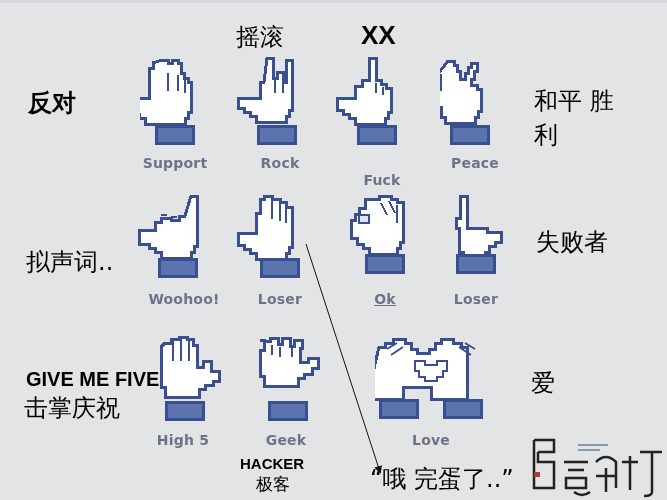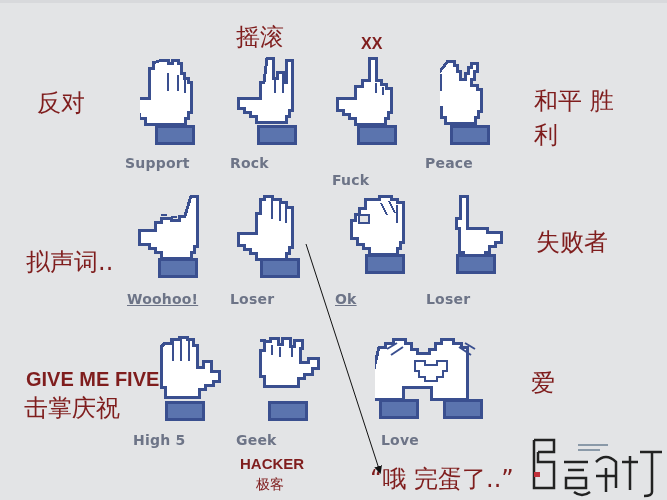--- a/index.html
+++ b/index.html
@@ -6,24 +6,24 @@
   body {
     width:667px; height:500px; overflow:hidden; position:relative;
     background:#e3e4e6;
     font-family:"DejaVu Sans", sans-serif;
   }
   .topline { position:absolute; left:0; top:0; width:667px; height:3px; background:#d8d9dc; }
   .icon { position:absolute; }
   .icon svg { display:block; }
   .caption {
     position:absolute; font-family:"DejaVu Sans", sans-serif; font-weight:bold;
-    font-size:14px; color:#6d7487; text-align:left; width:100px; letter-spacing:0.2px;
+    font-size:14px; color:#6d7487; text-align:center; width:100px; letter-spacing:0.2px;
   }
   .cn {
-    position:absolute; color:#7f1d1d; font-family:"DejaVu Sans", sans-serif;
+    position:absolute; color:#000000; font-family:"DejaVu Sans", sans-serif;
     font-size:24px; line-height:30px; white-space:nowrap;
   }
   .cn-bold { font-weight:bold; font-family:"Liberation Sans", sans-serif; }
   .logo { position:absolute; left:530px; top:432px; width:134px; height:66px; }
   .arrow { position:absolute; left:0; top:0; pointer-events:none; }
 </style>
 </head>
 <body>
 
 <div class="topline"></div>
@@ -82,21 +82,21 @@
 
 <div class="icon" style="left:133px;top:193px;">
   <svg width="75" height="90" viewBox="0 0 75 90">
     <path d="M58 3 h6 v50 h-3 v6 h-3 v6 h-30 v-6 h-6 v-4 h-6 v-4 h-10 v-14 h16 v-8 h6 v-4 h10 v2 h8 v-4 h6 z" fill="#ffffff" stroke="#3a4f8f" stroke-width="3" shape-rendering="crispEdges"></path>
     <path d="M28 22 h6 M38 24 h6" stroke="#3a4f8f" stroke-width="2" fill="none" shape-rendering="crispEdges"></path>
     <g transform="translate(25,65)">
         <use href="#cuff"></use>
       </g>
   </svg>
 </div>
-<div class="caption" style="left:127px;top:291px;text-decoration:underline;">Woohoo!</div>
+<div class="caption" style="left:134px;top:291px;">Woohoo!</div>
 
 <div class="icon" style="left:236px;top:193px;">
   <svg width="75" height="90" viewBox="0 0 75 90">
     <path d="M28 3 h8 v3 h8 v3 h6 v5 h6 v40 h-3 v6 h-3 v6 h-30 v-6 h-6 v-4 h-6 v-4 h-6 v-12 h18 v-20 h4 v-14 h4 z" fill="#ffffff" stroke="#3a4f8f" stroke-width="3" shape-rendering="crispEdges"></path>
     <path d="M36 8 v18 M44 10 v18 M50 14 v16" stroke="#3a4f8f" stroke-width="2" fill="none" shape-rendering="crispEdges"></path>
     <g transform="translate(24,65)">
         <use href="#cuff"></use>
       </g>
   </svg>
 </div>
@@ -154,31 +154,31 @@
     <g transform="translate(4,64)">
         <use href="#cuff"></use>
       </g>
     <g transform="translate(68,64)">
         <use href="#cuff"></use>
       </g>
   </svg>
 </div>
 <div class="caption" style="left:381px;top:432px;">Love</div>
 
-<div class="cn" style="left:37px;top:88px;">反对</div>
+<div class="cn" style="left:28px;top:88px;font-weight:bold;">反对</div>
 <div class="cn" style="left:236px;top:22px;">摇滚</div>
-<div class="cn cn-bold" style="left:361px;top:29px;font-size:16px;">XX</div>
+<div class="cn cn-bold" style="left:361px;top:20px;font-size:26px;">XX</div>
 <div class="cn" style="left:534px;top:86px;">和平 胜</div>
 <div class="cn" style="left:534px;top:120px;">利</div>
 <div class="cn" style="left:26px;top:247px;">拟声词..</div>
 <div class="cn" style="left:536px;top:227px;">失败者</div>
 <div class="cn cn-bold" style="left:26px;top:370px;font-size:20px;line-height:18px;">GIVE ME FIVE</div>
 <div class="cn" style="left:24px;top:393px;">击掌庆祝</div>
 <div class="cn cn-bold" style="left:240px;top:455px;font-size:15px;line-height:18px;">HACKER</div>
-<div class="cn" style="left:256px;top:474px;font-size:14px;line-height:20px;">极客</div>
+<div class="cn" style="left:256px;top:474px;font-size:17px;line-height:20px;">极客</div>
 <div class="cn" style="left:531px;top:368px;">爱</div>
 <div class="cn" style="left:370px;top:464px;">“哦 完蛋了..”</div>
 
 <svg class="arrow" width="667" height="500">
   <defs>
     <marker id="ah" markerWidth="8" markerHeight="8" refX="6" refY="4" orient="auto">
       <path d="M0 0 L8 4 L0 8 z" fill="#111"></path>
     </marker>
   </defs>
   <line x1="306" y1="244" x2="380" y2="472" stroke="#111" stroke-width="1" marker-end="url(#ah)"></line>

